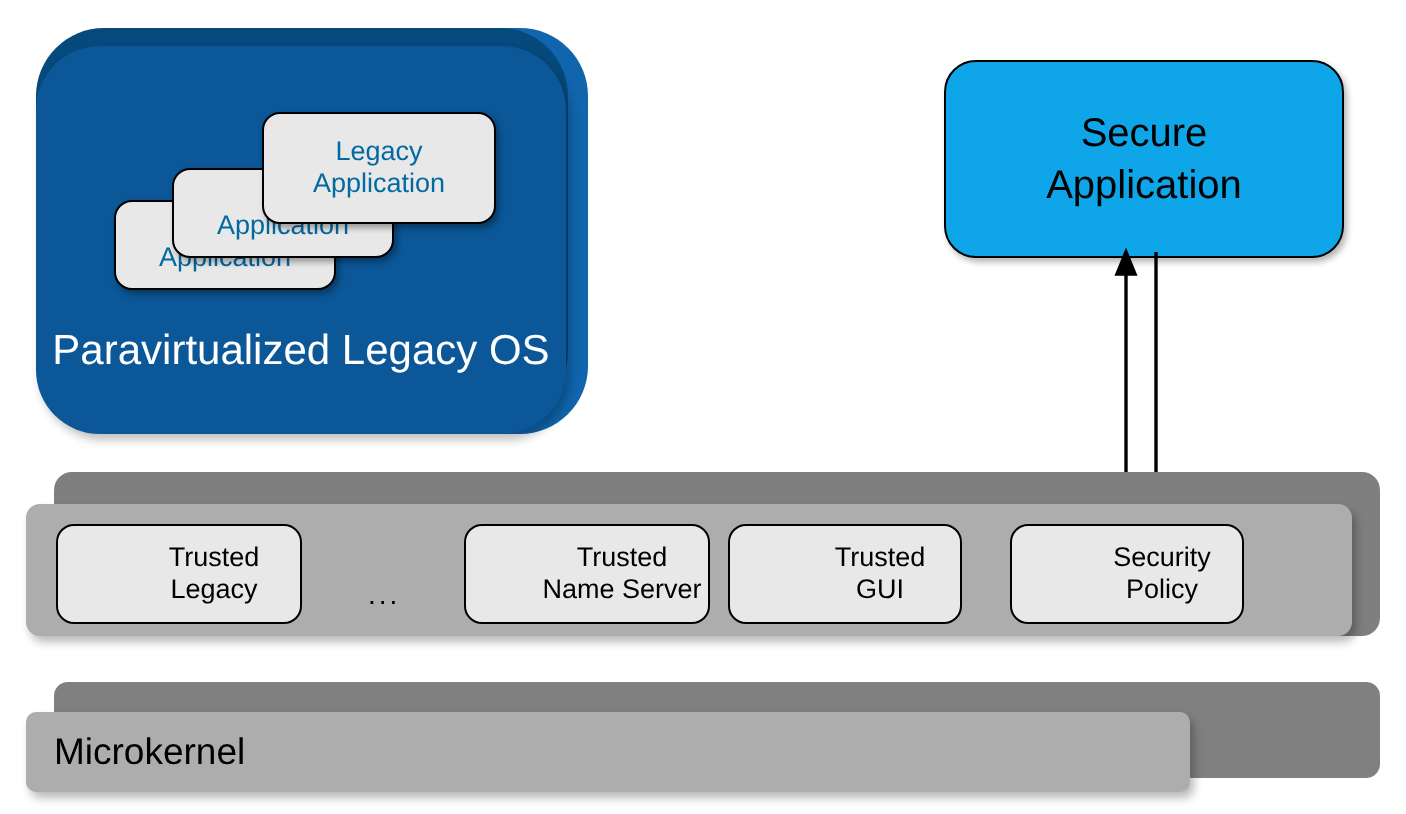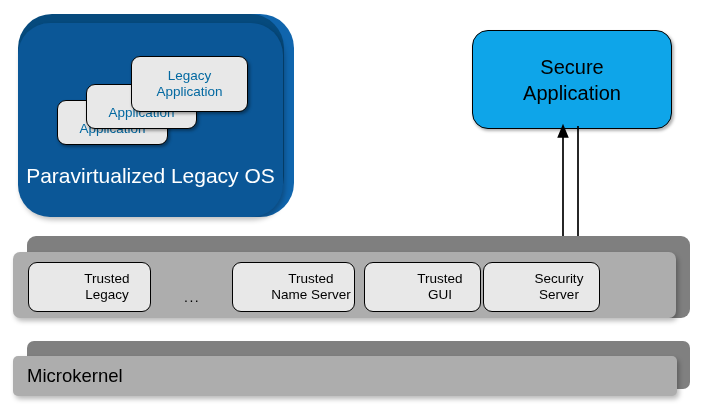--- a/index.html
+++ b/index.html
@@ -183,21 +183,21 @@
     top: 0px;
     width: 663px;
     height: 48px;
     background: #808080;
     border-radius: 7px;
   }
   .mk-face {
     position: absolute;
     left: 0px;
     top: 15px;
-    width: 664px;
+    width: 582px;
     height: 40px;
     background: #ADADAD;
     border-radius: 5px;
     box-shadow: 2px 3px 5px rgba(0,0,0,0.28);
   }
   .mk-label {
     position: absolute;
     left: 14px;
     top: 9px;
     color: #000000;
@@ -255,22 +255,22 @@
     <div class="svc-ellipsis" style="left:171px; top:53px;">...</div>
 
     <div class="svc-box" style="left:219px; top:26px; width:123px; height:50px;">
       <span><span>Trusted</span><br><span>Name Server</span></span>
     </div>
 
     <div class="svc-box" style="left:351px; top:26px; width:117px; height:50px;">
       <span><span>Trusted</span><br><span>GUI</span></span>
     </div>
 
-    <div class="svc-box" style="left:470px; top:26px; width:117px; height:50px;text-align:center;">
-      <span><span>Security</span><br><span>Server</span></span>
+    <div class="svc-box" style="left:492px; top:26px; width:117px; height:50px;text-align:center;">
+      <span><span>Security</span><br><span>Policy</span></span>
     </div>
   </div>
 
   <div class="mk-group">
     <div class="mk-bevel"></div>
     <div class="mk-face">
       <div class="mk-label">Microkernel</div>
     </div>
   </div>
 

